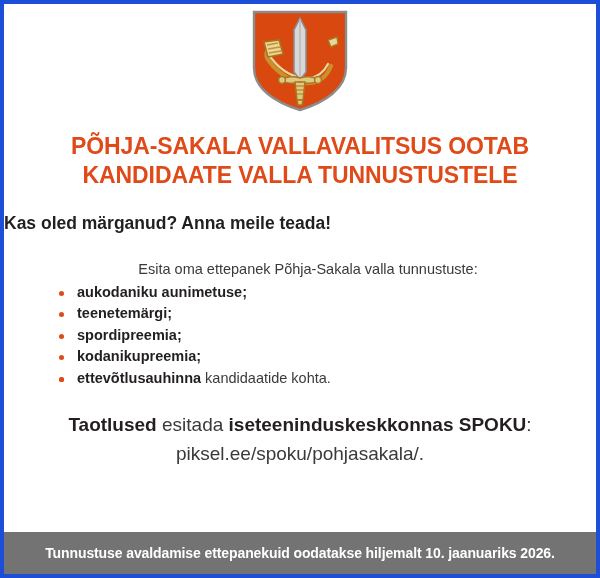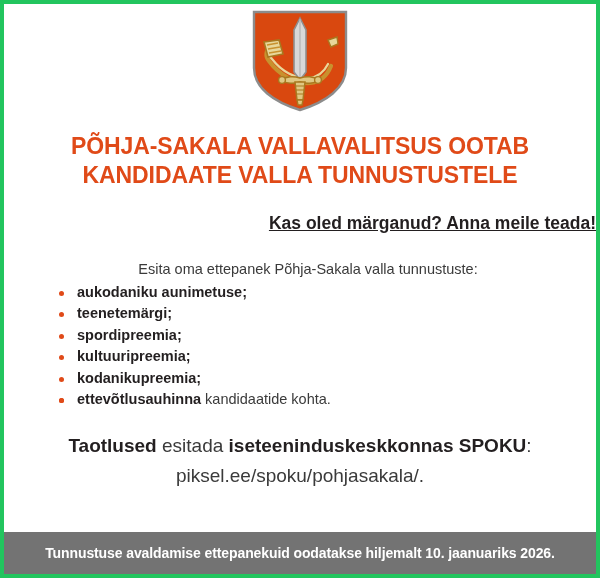--- a/index.html
+++ b/index.html
@@ -12,21 +12,21 @@
     background: #ffffff;
     font-family: "Liberation Sans", sans-serif;
     overflow: hidden;
   }
   .poster {
     position: relative;
     box-sizing: border-box;
     width: 600px;
     height: 578px;
     background: #ffffff;
-    border: 4px solid #22c55e;
+    border: 4px solid #1d4ed8;
   }
 
   
   .crest-wrap {
     width: 100%;
     display: flex;
     justify-content: center;
     align-items: flex-start;
     padding-top: 6px;
   }
@@ -44,25 +44,24 @@
     line-height: 1.28;
     letter-spacing: -0.1px;
   }
   .headline .l2 {
     display: block;
   }
 
   
   .subtitle {
     margin: 22px 0 0 0;
-    text-align: right;
+    text-align: left;
     color: #231f20;
     font-size: 17.5px;
     font-weight: bold;
-    text-decoration: underline;
   }
 
   
   .body-block {
     margin: 27px 0 0 0;
     padding-left: 46px;
     padding-right: 30px;
   }
   .intro {
     color: #3a3a3a;
@@ -179,23 +178,20 @@
       <li>
         <span class="dot"></span><span>aukodaniku aunimetuse;</span><span class="tail"></span>
       </li>
       <li>
         <span class="dot"></span><span>teenetemärgi;</span><span class="tail"></span>
       </li>
       <li>
         <span class="dot"></span><span>spordipreemia;</span><span class="tail"></span>
       </li>
       <li>
-        <span class="dot"></span><span>kultuuripreemia;</span><span class="tail"></span>
-      </li>
-      <li>
         <span class="dot"></span><span>kodanikupreemia;</span><span class="tail"></span>
       </li>
       <li>
         <span class="dot"></span><span class="tail"></span>
       </li>
       <li>
         <span class="dot"></span><span>ettevõtlusauhinna</span><span class="tail"> kandidaatide kohta.</span>
       </li>
     </ul>
   </div>

